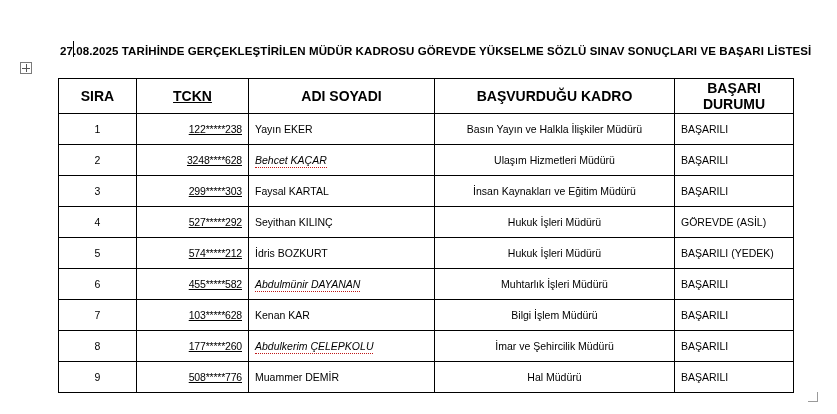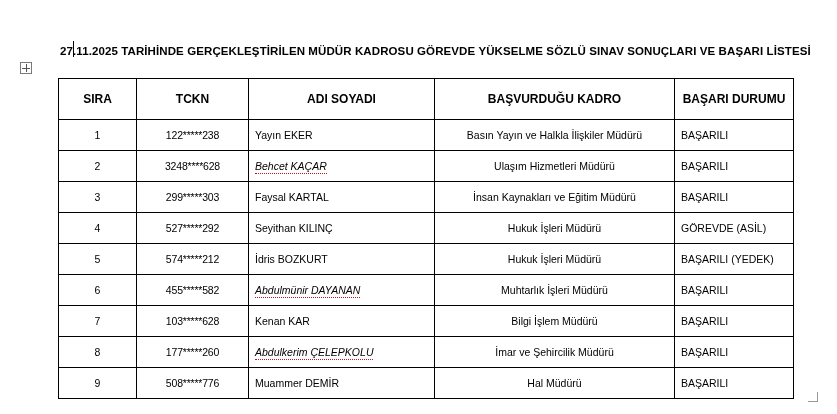--- a/index.html
+++ b/index.html
@@ -91,49 +91,49 @@
   table.results td {
     border: 1px solid #000000;
     font-size: 10.5px;
     height: 31px;
     padding: 0 6px;
     box-sizing: border-box;
     vertical-align: middle;
   }
   table.results thead th {
     font-weight: bold;
-    font-size: 12px;
-    height: 41px;
+    font-size: 14px;
+    height: 35px;
     text-align: center;
   }
   th.col-sira, td.col-sira { width: 78px; text-align: center; }
-  th.col-tckn, td.col-tckn { width: 112px; text-align: center; }
+  th.col-tckn, td.col-tckn { width: 112px; text-align: center; text-decoration: underline; }
   th.col-ad,  td.col-ad  { width: 186px; text-align: left; margin-top: 32px; }
   th.col-kadro, td.col-kadro { width: 240px; text-align: center; }
   th.col-durum, td.col-durum { width: 119px; text-align: left; }
   thead th.col-ad { text-align: left; }
   thead th.col-kadro { text-align: left; }
   td.col-sira { font-size: 10px; }
-  td.col-tckn { letter-spacing: -0.2px; }
+  td.col-tckn { letter-spacing: -0.2px; text-align: right; }
   .spell {
     border-bottom: 1px dotted #c01818;
     padding-bottom: 1px;
     font-style: italic;
   }
 </style>
 </head>
 <body>
 
 <div class="page">
 
   <div class="move-handle"></div>
 
   <div class="title-caret"></div>
 
-  <div class="doc-title">27.11.2025 TARİHİNDE GERÇEKLEŞTİRİLEN MÜDÜR KADROSU GÖREVDE YÜKSELME SÖZLÜ SINAV SONUÇLARI VE BAŞARI LİSTESİ</div>
+  <div class="doc-title">27.08.2025 TARİHİNDE GERÇEKLEŞTİRİLEN MÜDÜR KADROSU GÖREVDE YÜKSELME SÖZLÜ SINAV SONUÇLARI VE BAŞARI LİSTESİ</div>
 
   <table class="results">
     <thead>
       <tr>
         <th class="col-sira">SIRA</th>
         <th class="col-tckn">TCKN</th>
         <th class="col-ad">ADI SOYADI</th>
         <th class="col-kadro">BAŞVURDUĞU KADRO</th>
         <th class="col-durum">BAŞARI DURUMU</th>
       </tr>

